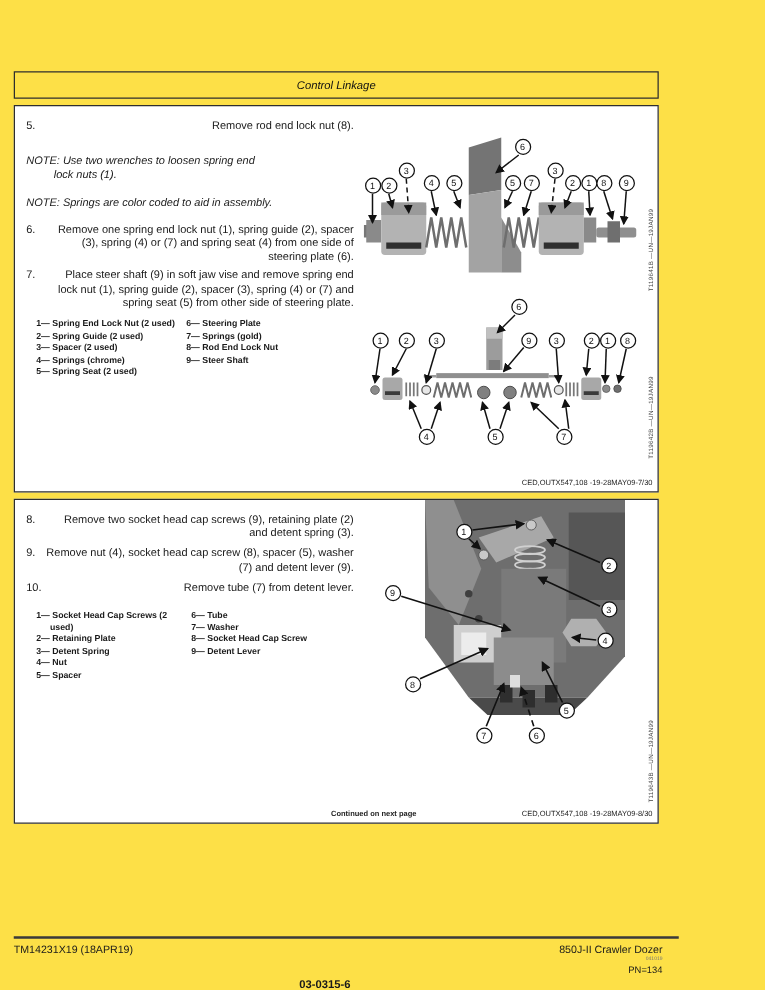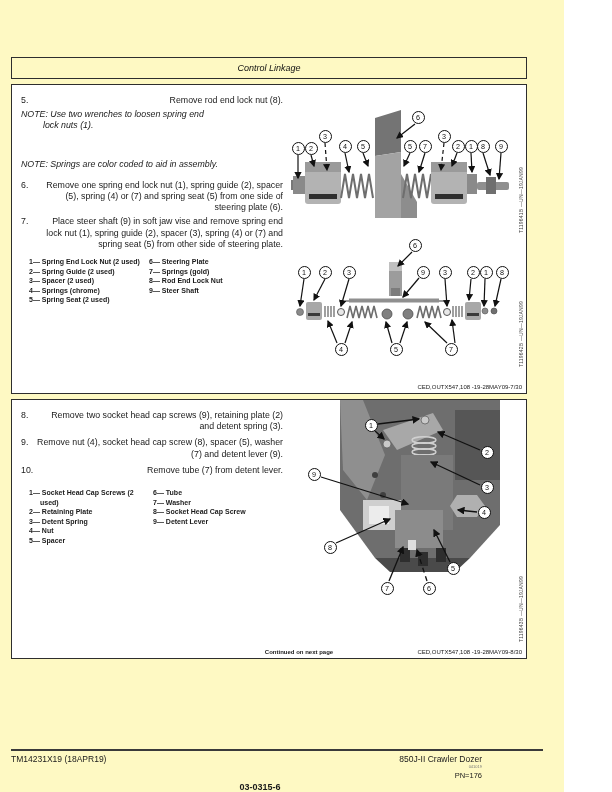--- a/index.html
+++ b/index.html
@@ -1,32 +1,32 @@
 <!DOCTYPE html>
 <html><head>
 <meta charset="utf-8">
 <style>
   html,body{margin:0;padding:0;background:#fff;}
-  .page{position:relative;width:564px;height:792px;background:#fef9c3;overflow:hidden;
+  .page{position:relative;width:612px;height:792px;background:#fde047;overflow:hidden;
         font-family:"Liberation Sans",sans-serif;color:#1a1a1a;text-decoration:underline;}
   
   .header-box{position:absolute;left:11px;top:57px;width:514px;height:20px;
         border:1px solid #2e2e2e;display:flex;align-items:center;justify-content:center;}
   .header-title{font-style:italic;font-size:9px;color:#111;}
   
   .sbox{position:absolute;left:11px;width:514px;border:1px solid #2e2e2e;background:#fff;}
   .box1{top:84px;height:308px;}
   .box2{top:399px;height:258px;}
   
   .text-col{position:absolute;left:9px;top:10px;width:262px;font-size:8.8px;line-height:11.2px;}
   .step{display:flex;}
   .step-num{width:14px;flex-shrink:0;}
   .step-text{flex:1;text-align:right;}
-  .note{font-style:italic;white-space:pre-wrap;margin-top:3px;}
-  .note.second{margin-top:27px;}
+  .note{font-style:italic;white-space:pre-wrap;margin-top:17px;}
+  .note.second{margin-top:11px;}
   .s6{margin-top:10px;}
   .s7{margin-top:3px;}
   .gap5{margin-top:5px;}
   
   .legend{display:flex;margin-top:7px;margin-left:8px;font-weight:bold;font-size:7px;line-height:9.5px;}
   .legend.l2{margin-top:12px;}
   .lcol1{width:112px;}
   .box2 .lcol1{width:124px;}
   .lcol2{margin-left:8px;}
   .box2 .lcol2{margin-left:0px;}
@@ -64,21 +64,21 @@
     <div class="text-col">
       <div class="step">
         <span class="step-num">5.</span>
         <span class="step-text">Remove rod end lock nut (8).</span>
       </div>
       <div class="note">NOTE: Use two wrenches to loosen spring end
          lock nuts (1).</div>
       <div class="note second">NOTE: Springs are color coded to aid in assembly.</div>
       <div class="step s6">
         <span class="step-num">6.</span>
-        <span class="step-text">Remove one spring end lock nut (1), spring guide (2), spacer (5), spring (4) or (7) and spring seat (5) from one side of steering plate (6).</span>
+        <span class="step-text">Remove one spring end lock nut (1), spring guide (2), spacer (3), spring (4) or (7) and spring seat (4) from one side of steering plate (6).</span>
       </div>
       <div class="step s7">
         <span class="step-num">7.</span>
         <span class="step-text">Place steer shaft (9) in soft jaw vise and remove spring end lock nut (1), spring guide (2), spacer (3), spring (4) or (7) and spring seat (5) from other side of steering plate.</span>
       </div>
       <div class="legend">
         <div class="lcol1">
           <div class="legend-item">1— Spring End Lock Nut (2 used)</div>
           <div class="legend-item">2— Spring Guide (2 used)</div>
           <div class="legend-item">3— Spacer (2 used)</div>
@@ -334,16 +334,16 @@
     <div class="continued">Continued on next page</div>
     <div class="caption">CED,OUTX547,108 -19-28MAY09-8/30</div>
   </div>
 
   <div class="footer-rule"></div>
   <div class="f-left">TM14231X19 (18APR19)</div>
   <div class="f-center">03-0315-6</div>
   <div class="f-right">
     <span>850J-II Crawler Dozer</span>
     <span class="tinycode">041019</span>
-    <span class="pn">PN=176</span>
+    <span class="pn">PN=134</span>
   </div>
 
 </div>
 
 </body></html>

